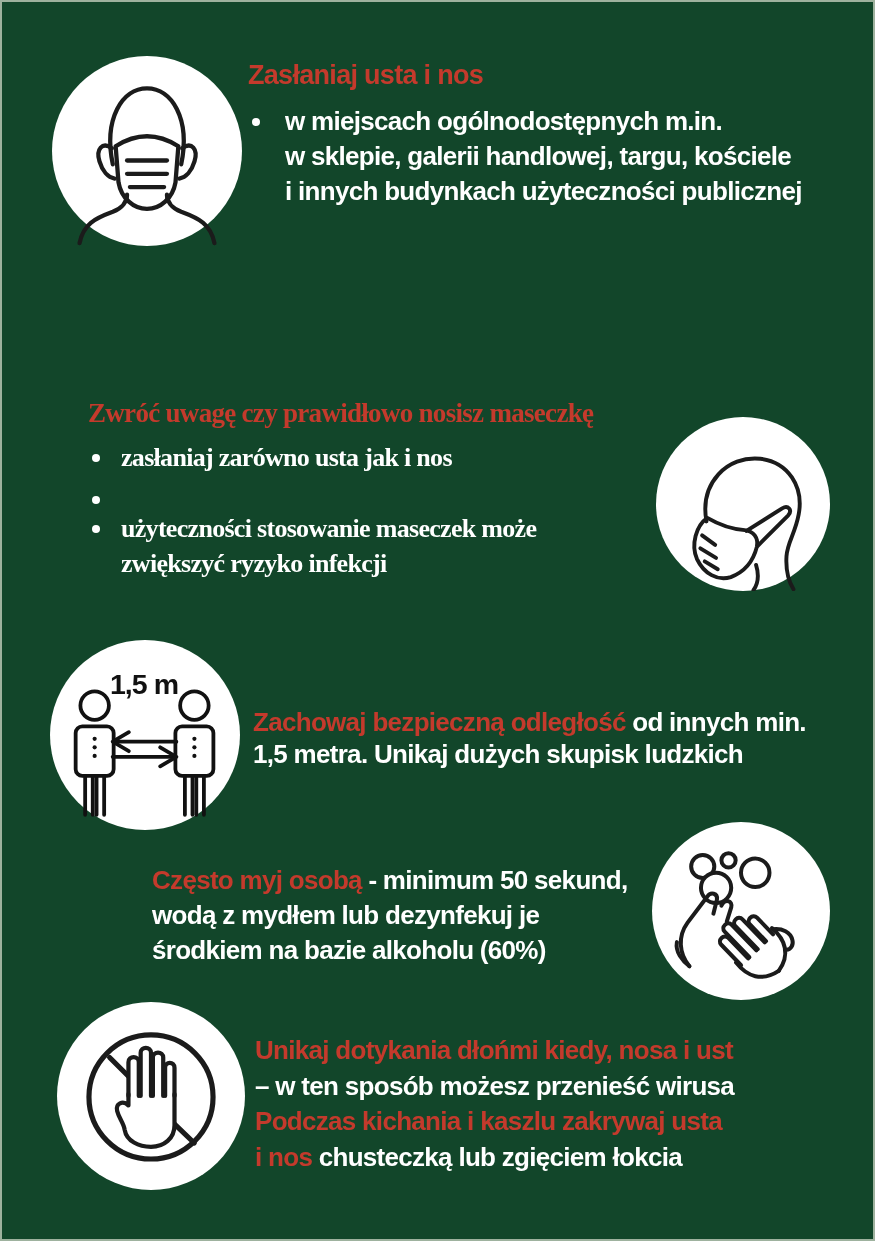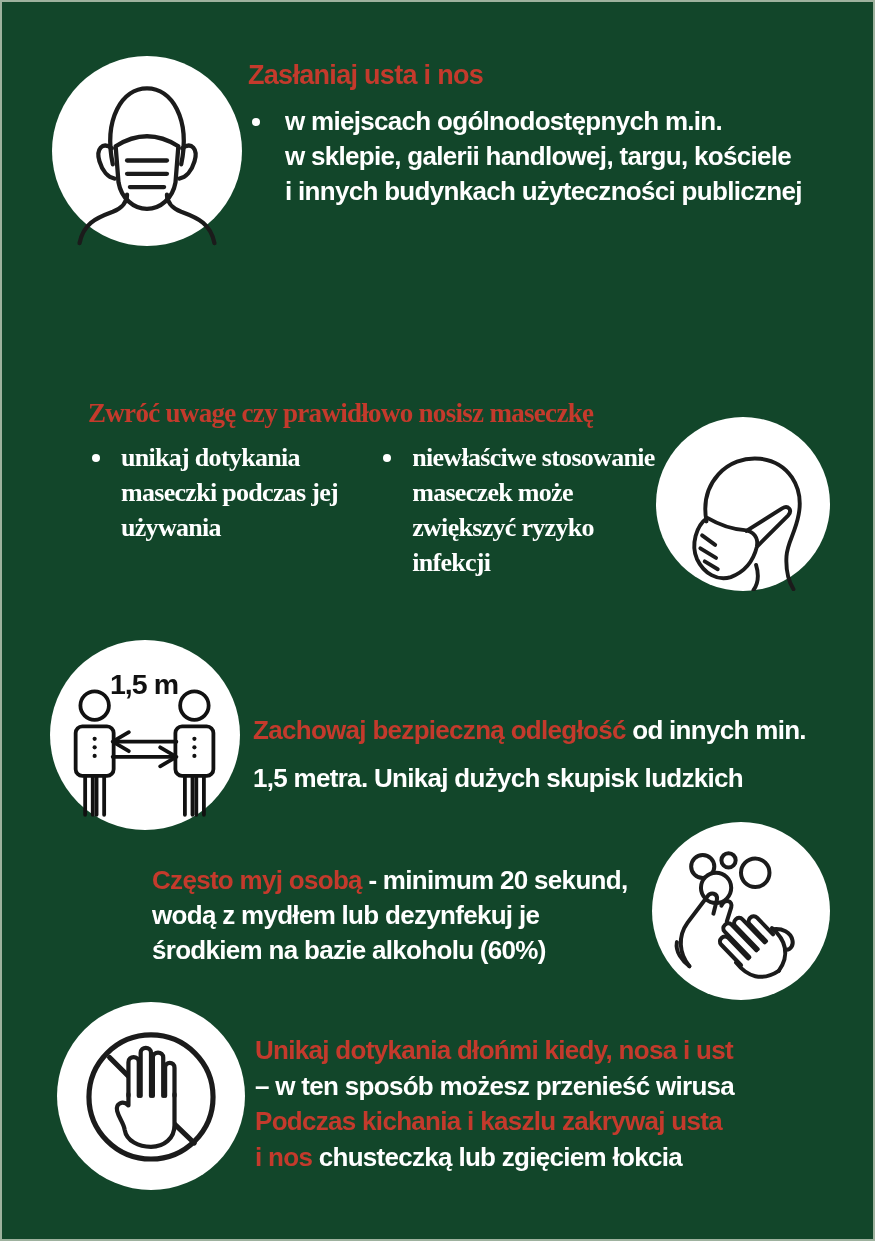--- a/index.html
+++ b/index.html
@@ -21,21 +21,21 @@
   .abs{position:absolute;}
   .heading{
     font-size:27px;line-height:34px;letter-spacing:-0.7px;
     color:var(--red);white-space:pre-line;
   }
   .txt{
     font-size:26px;line-height:35px;letter-spacing:-0.7px;
     color:var(--white);white-space:pre-line;
   }
   .red{color:var(--red);}
-  .bullets{display:flex;flex-direction:row;gap:7px;}
+  .bullets{display:flex;flex-direction:column;gap:7px;}
   .bullet{display:flex;align-items:flex-start;}
   .dot{
     width:8px;height:8px;border-radius:50%;background:var(--white);
     margin-top:14px;flex:none;
   }
   .s1 .dot{margin-left:4px;}
   .s1 .btxt{margin-left:25px;}
   .s2 .dot{margin-left:4px;}
   .s2 .btxt{margin-left:21px;}
   .icon-circle{display:block;}
@@ -72,26 +72,28 @@
 i innych budynkach użyteczności publicznej</span>
       </div>
     </div>
   </div>
 
   <div class="abs s2" style="left:88px;top:396px;width:580px;font-family:Liberation Serif, serif;">
     <div class="heading">Zwróć uwagę czy prawidłowo nosisz maseczkę</div>
     <div class="bullets" style="margin-top:10px;">
       <div class="bullet">
         <span class="dot"></span>
-        <span class="txt btxt">unikaj dotykania maseczki podczas jej
-używania</span>
-      </div>
-      <div class="bullet">
-        <span class="dot"></span>
-        <span class="txt btxt">niewłaściwe stosowanie maseczek może
+        <span class="txt btxt">zasłaniaj zarówno usta jak i nos</span>
+      </div>
+      <div class="bullet">
+        <span class="dot"></span>
+      </div>
+      <div class="bullet">
+        <span class="dot"></span>
+        <span class="txt btxt">użyteczności stosowanie maseczek może
 zwiększyć ryzyko infekcji</span>
       </div>
     </div>
   </div>
 
   <svg class="abs icon-circle" style="left:656px;top:417px;" width="174" height="174" viewBox="0 0 200 200">
     <circle cx="100" cy="100" r="100" fill="#fff"></circle>
     <g fill="none" stroke="#1b1b1b" stroke-width="4.5" stroke-linecap="round" stroke-linejoin="round">
       <path d="M58,120 C50,76 82,44 120,48 C152,52 170,80 164,112 C160,134 151,144 150,160 C149,176 152,188 158,198"></path>
       <path d="M115,170 C119,183 117,192 112,199"></path>
@@ -127,24 +129,24 @@
       <circle cx="47" cy="104" r="2.2"></circle>
         <circle cx="47" cy="113" r="2.2"></circle>
         <circle cx="47" cy="122" r="2.2"></circle>
       <circle cx="152" cy="104" r="2.2"></circle>
         <circle cx="152" cy="113" r="2.2"></circle>
         <circle cx="152" cy="122" r="2.2"></circle>
     </g>
     <text x="99" y="57" text-anchor="middle" font-size="30" font-weight="bold" fill="#111" letter-spacing="-1">1,5 m</text>
   </svg>
 
-  <div class="abs txt para" style="left:253px;top:706px;width:610px;line-height:48px;"><span class="red">Zachowaj bezpieczną odległość</span><span> od innych min.
+  <div class="abs txt para" style="left:253px;top:706px;width:610px;line-height:32px;"><span class="red">Zachowaj bezpieczną odległość</span><span> od innych min.
 1,5 metra. Unikaj dużych skupisk ludzkich</span></div>
 
-  <div class="abs txt para" style="left:152px;top:863px;width:500px;"><span class="red">Często myj osobą</span><span> - minimum 20 sekund,
+  <div class="abs txt para" style="left:152px;top:863px;width:500px;"><span class="red">Często myj osobą</span><span> - minimum 50 sekund,
 wodą z mydłem lub dezynfekuj je
 środkiem na bazie alkoholu (60%)</span></div>
 
   <svg class="abs icon-circle" style="left:652px;top:822px;" width="178" height="178" viewBox="0 0 200 200">
     <circle cx="100" cy="100" r="100" fill="#fff"></circle>
     <g fill="#fff" stroke="#1b1b1b" stroke-width="4.5" stroke-linecap="round" stroke-linejoin="round">
       <circle cx="57" cy="50" r="13"></circle>
         <circle cx="86" cy="43" r="8"></circle>
       <circle cx="116" cy="57" r="16"></circle>
         <circle cx="72" cy="74" r="17"></circle>

